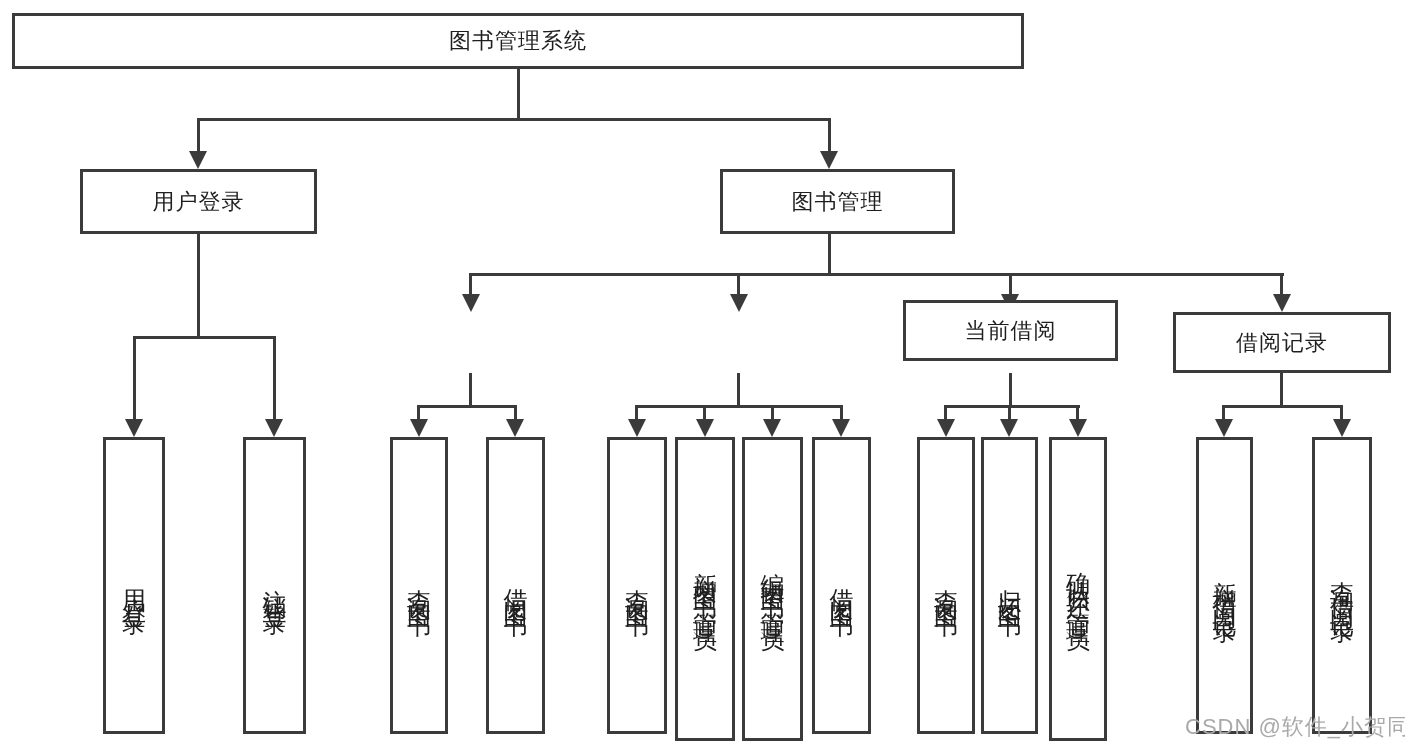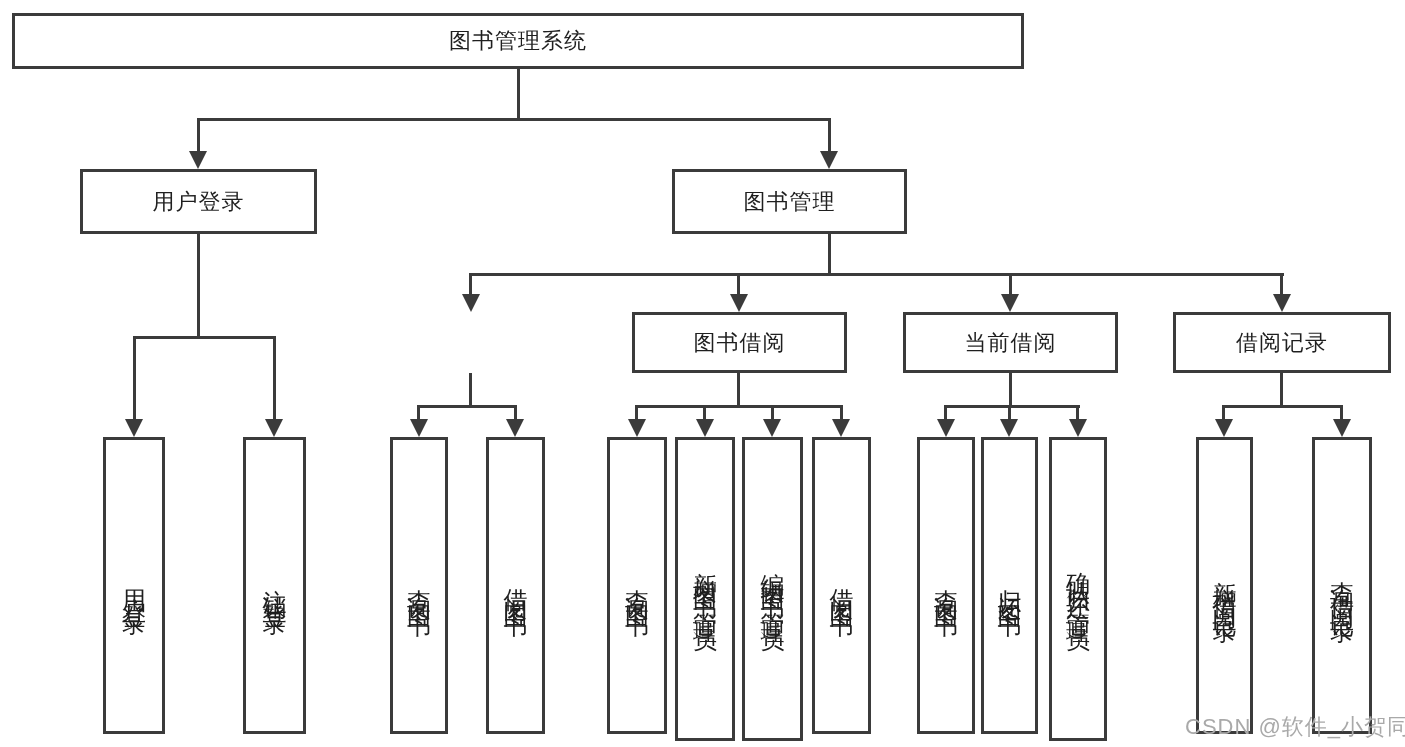--- a/index.html
+++ b/index.html
@@ -53,42 +53,41 @@
   <div class="box" style="left:12px;top:13px;width:1012px;height:56px;">图书管理系统</div>
 
   <div class="line" style="left:517px;top:69px;width:3px;height:49px;"></div>
   <div class="line" style="left:198px;top:118px;width:633px;height:3px;"></div>
   <div class="line" style="left:197px;top:118px;width:3px;height:33px;"></div>
   <div class="arrow" style="left:189px;top:151px;"></div>
   <div class="line" style="left:828px;top:118px;width:3px;height:33px;"></div>
   <div class="arrow" style="left:820px;top:151px;"></div>
 
   <div class="box" style="left:80px;top:169px;width:237px;height:65px;">用户登录</div>
-  <div class="box" style="left:672px;top:169px;width:235px;height:65px;font-family:Liberation Mono, monospace;">图书管理</div>
+  <div class="box" style="left:720px;top:169px;width:235px;height:65px;font-family:Liberation Mono, monospace;">图书管理</div>
 
   <div class="line" style="left:197px;top:234px;width:3px;height:102px;"></div>
   <div class="line" style="left:133px;top:336px;width:143px;height:3px;"></div>
   <div class="line" style="left:133px;top:336px;width:3px;height:83px;"></div>
   <div class="arrow" style="left:125px;top:419px;"></div>
   <div class="line" style="left:273px;top:336px;width:3px;height:83px;"></div>
   <div class="arrow" style="left:265px;top:419px;"></div>
 
   <div class="line" style="left:828px;top:234px;width:3px;height:39px;"></div>
   <div class="line" style="left:470px;top:273px;width:814px;height:3px;"></div>
   <div class="line" style="left:469px;top:273px;width:3px;height:21px;"></div>
   <div class="arrow" style="left:462px;top:294px;"></div>
   <div class="line" style="left:737px;top:273px;width:3px;height:21px;"></div>
   <div class="arrow" style="left:730px;top:294px;"></div>
   <div class="line" style="left:1009px;top:273px;width:3px;height:21px;"></div>
   <div class="arrow" style="left:1001px;top:294px;"></div>
   <div class="line" style="left:1280px;top:273px;width:3px;height:21px;"></div>
   <div class="arrow" style="left:1273px;top:294px;"></div>
 
-  <div class="box" style="left:632px;top:312px;width:215px;height:61px;">图书借阅</div>
-  <div class="box" style="left:903px;top:312px;width:215px;height:61px;">当前借阅</div>
+  <div class="box" style="left:903px;top:300px;width:215px;height:61px;">当前借阅</div>
   <div class="box" style="left:1173px;top:312px;width:218px;height:61px;">借阅记录</div>
 
   <div class="line" style="left:469px;top:373px;width:3px;height:32px;"></div>
   <div class="line" style="left:418px;top:405px;width:99px;height:3px;"></div>
   <div class="line" style="left:417px;top:405px;width:3px;height:14px;"></div>
   <div class="arrow" style="left:410px;top:419px;"></div>
   <div class="line" style="left:514px;top:405px;width:3px;height:14px;"></div>
   <div class="arrow" style="left:506px;top:419px;"></div>
 
   <div class="line" style="left:737px;top:373px;width:3px;height:32px;"></div>

